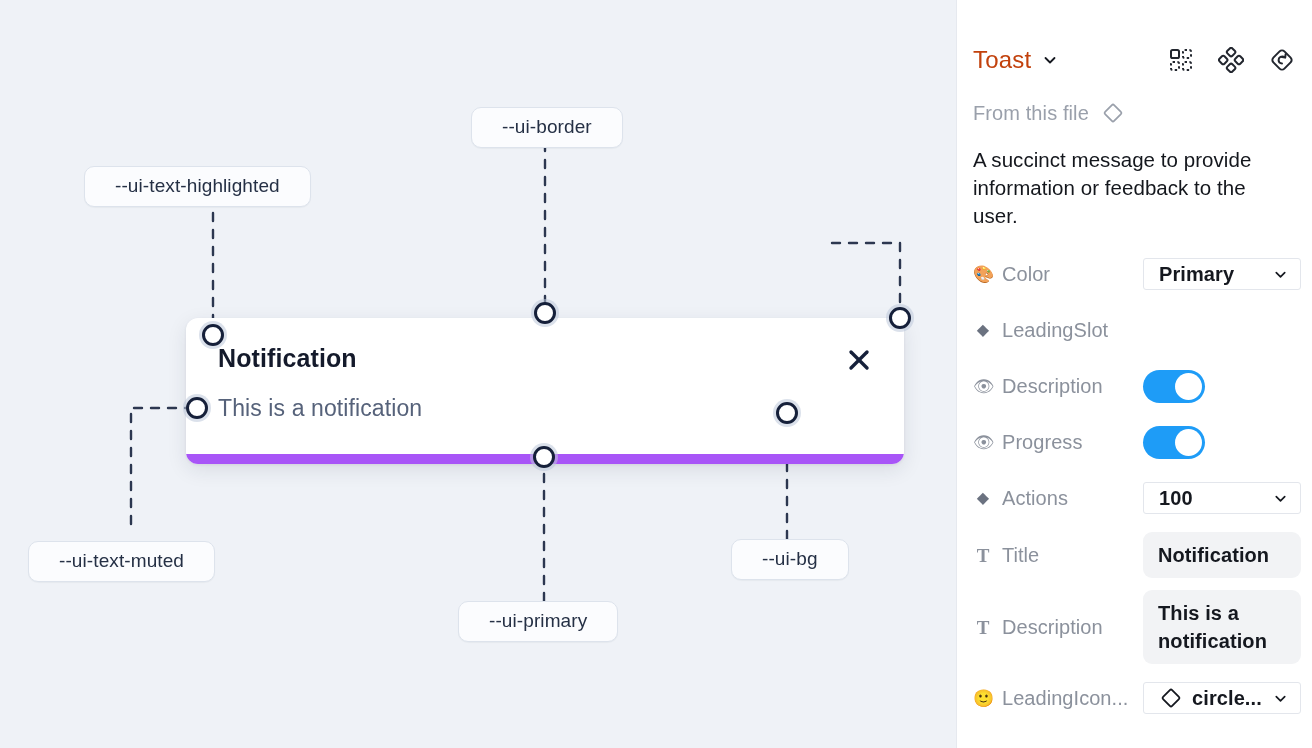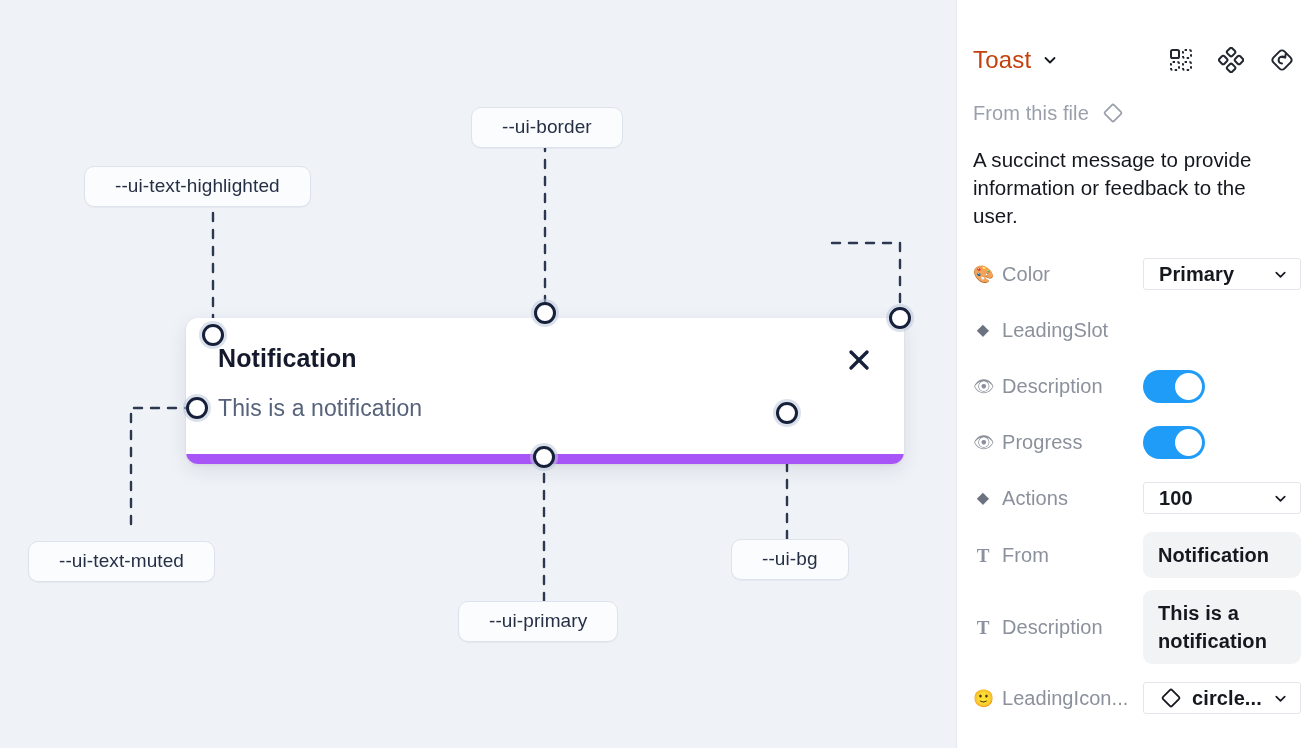--- a/index.html
+++ b/index.html
@@ -347,21 +347,21 @@
                   <path d="M3.5 6 L8 10.5 L12.5 6" fill="none" stroke="#15181f" stroke-width="1.8" stroke-linecap="round" stroke-linejoin="round"></path>
                 </svg>
             </span>
           </div>
         </div>
       </div>
 
       <div class="prop-row">
         <div class="prop-label">
           <span class="glyph t-serif">T</span>
-          <span class="txt">From</span>
+          <span class="txt">Title</span>
         </div>
         <div class="prop-control">
           <div class="text-box">Notification</div>
         </div>
       </div>
 
       <div class="prop-row">
         <div class="prop-label">
           <span class="glyph t-serif">T</span>
           <span class="txt">Description</span>

